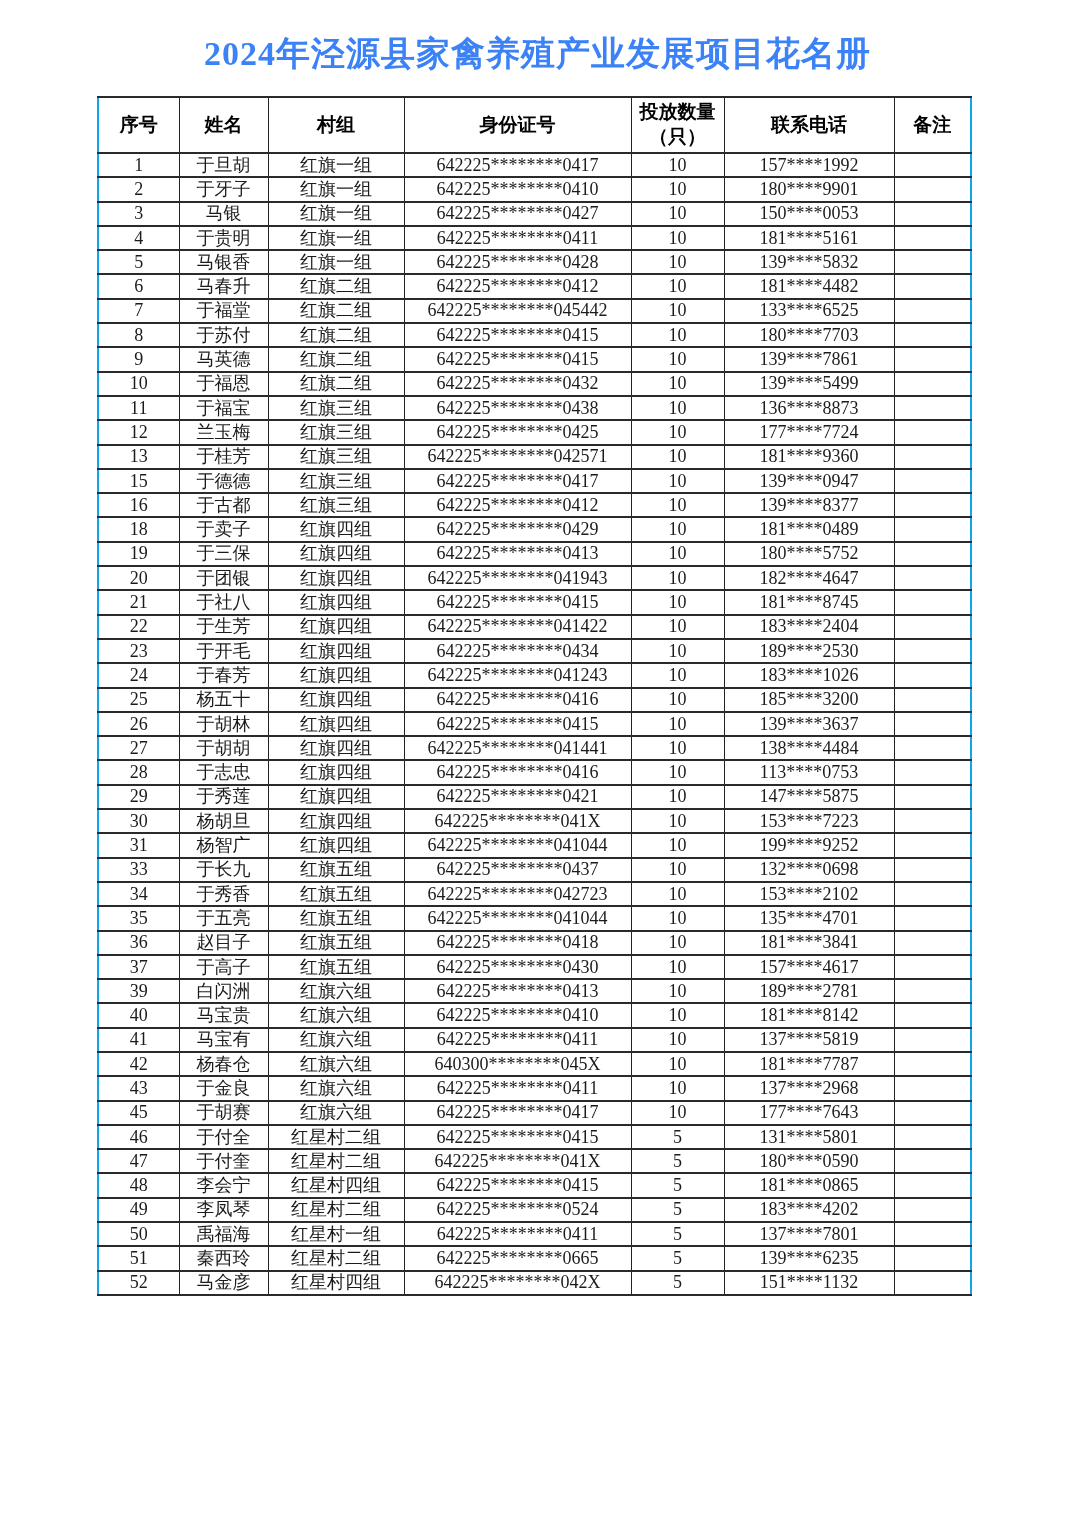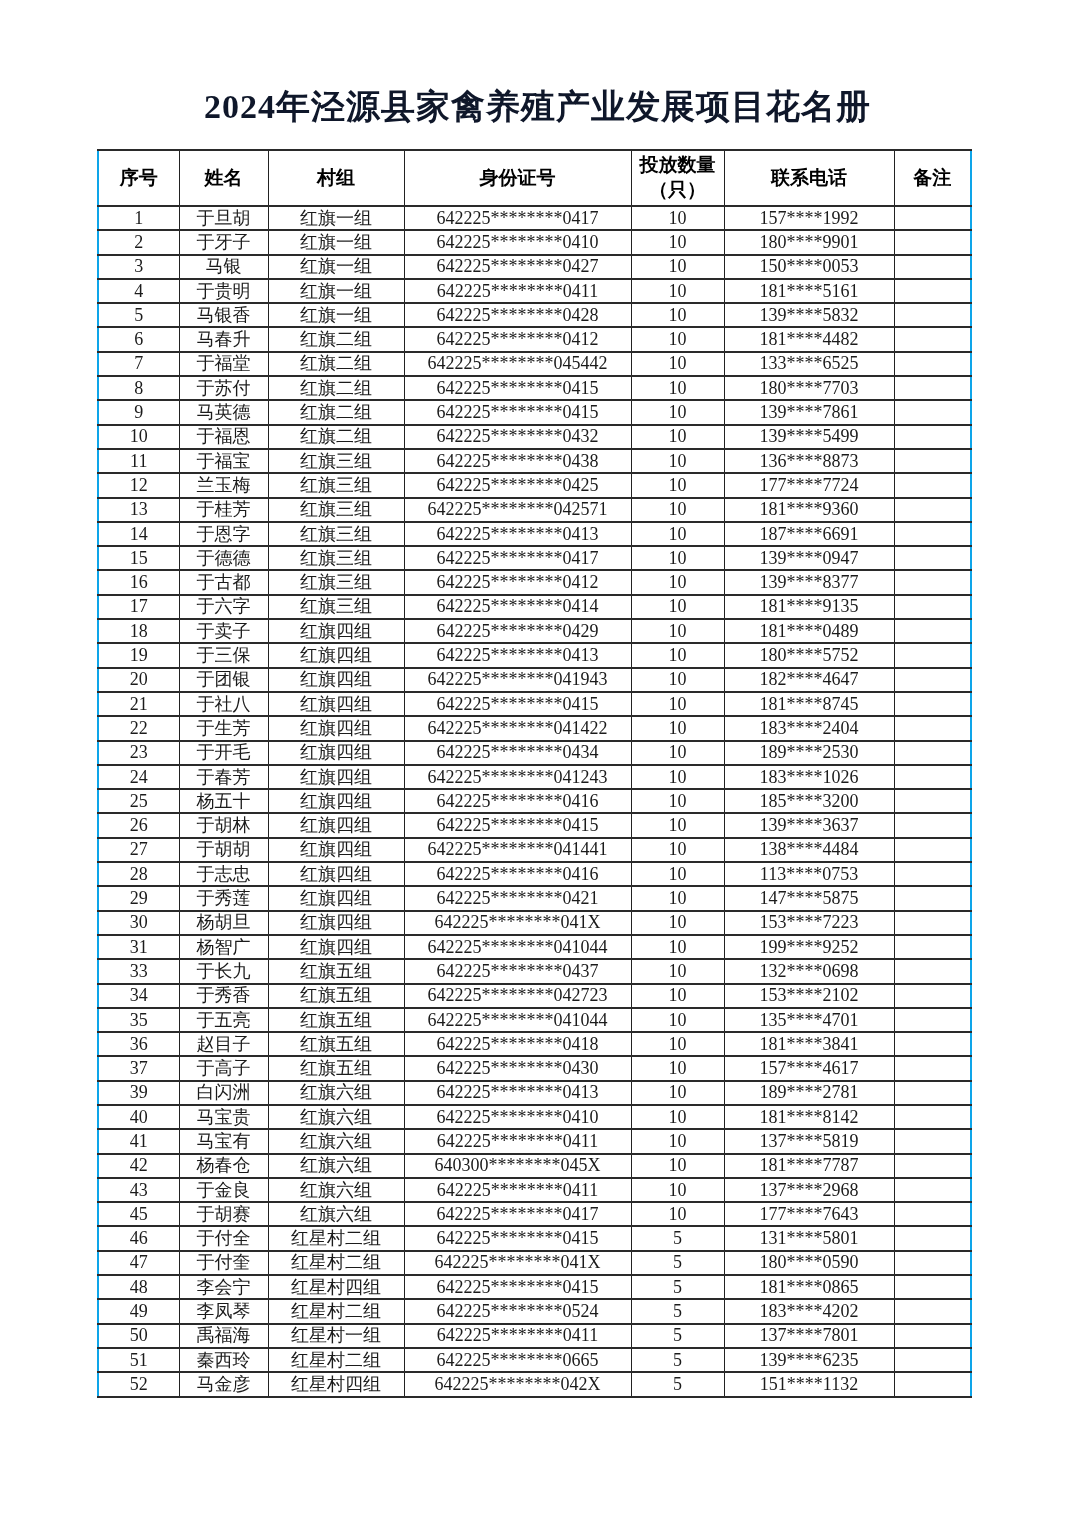--- a/index.html
+++ b/index.html
@@ -11,27 +11,27 @@
     color: #111111;
     position: relative;
     overflow: hidden;
   }
   .page {
     width: 1075px;
     height: 1519px;
     background: #ffffff;
   }
   .title {
-    margin-top: 86px;
+    margin-top: 33px;
     text-align: center;
     font-size: 34px;
     font-weight: bold;
     letter-spacing: 1px;
     line-height: 42px;
-    color: #0f172a;
+    color: #3b82f6;
     font-family: "Liberation Serif", "DejaVu Serif", serif;
   }
   table.roster {
     border-collapse: collapse;
     table-layout: fixed;
     width: 873px;
     margin: 21px 0 0 97px;
     border: 2px solid #0ea5e9;
   }
   table.roster th, table.roster td {
@@ -199,53 +199,35 @@
         <tr>
           <td>13</td>
           <td>于桂芳</td>
           <td>红旗三组</td>
           <td>642225********042571</td>
           <td>10</td>
           <td>181****9360</td>
           <td></td>
         </tr>
         <tr>
-          <td>14</td>
-          <td>于恩字</td>
-          <td>红旗三组</td>
-          <td>642225********0413</td>
-          <td>10</td>
-          <td>187****6691</td>
-          <td></td>
-        </tr>
-        <tr>
           <td>15</td>
           <td>于德德</td>
           <td>红旗三组</td>
           <td>642225********0417</td>
           <td>10</td>
           <td>139****0947</td>
           <td></td>
         </tr>
         <tr>
           <td>16</td>
           <td>于古都</td>
           <td>红旗三组</td>
           <td>642225********0412</td>
           <td>10</td>
           <td>139****8377</td>
-          <td></td>
-        </tr>
-        <tr>
-          <td>17</td>
-          <td>于六字</td>
-          <td>红旗三组</td>
-          <td>642225********0414</td>
-          <td>10</td>
-          <td>181****9135</td>
           <td></td>
         </tr>
         <tr>
           <td>18</td>
           <td>于卖子</td>
           <td>红旗四组</td>
           <td>642225********0429</td>
           <td>10</td>
           <td>181****0489</td>
           <td></td>

